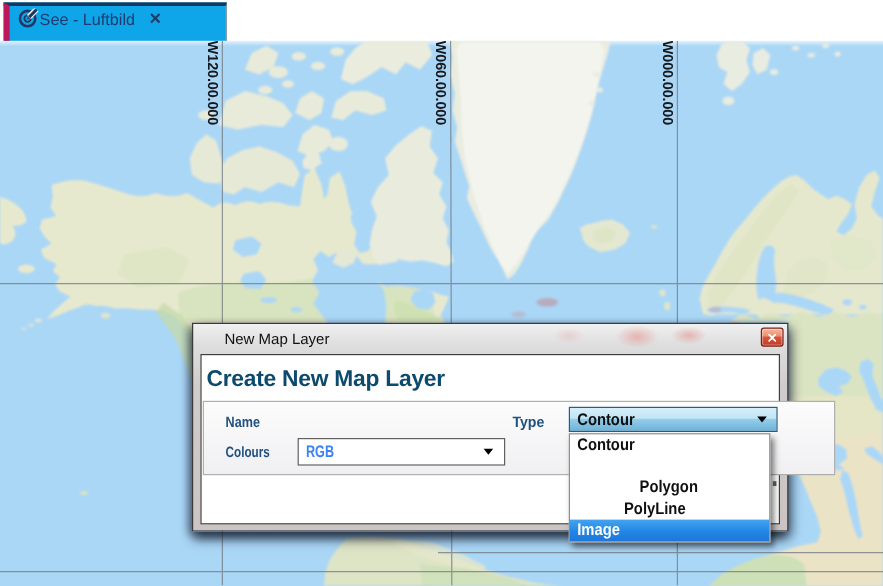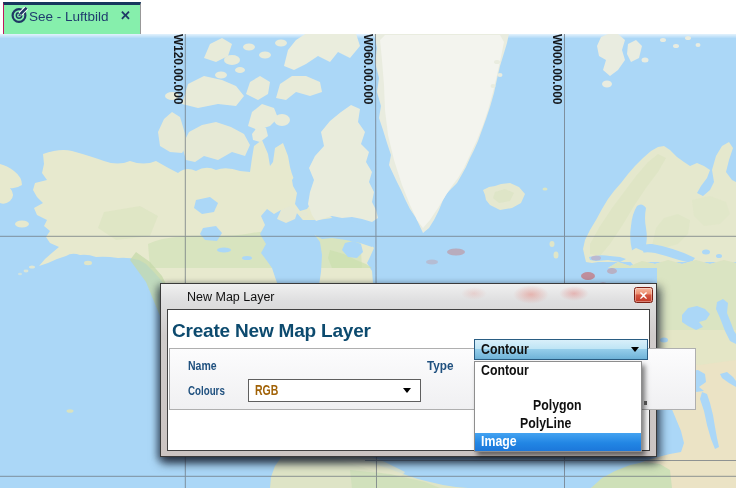--- a/index.html
+++ b/index.html
@@ -2,47 +2,47 @@
 <html><head>
 <meta charset="utf-8">
 <style>
   html,body{margin:0;padding:0;background:#fff;}
   body{width:736px;height:488px;overflow:hidden;font-family:"Liberation Sans",sans-serif;}
   #stage{position:relative;width:736px;height:488px;overflow:hidden;}
   #map{position:absolute;left:0;top:0;}
 
   
   #tabbar{position:absolute;left:0;top:0;width:736px;height:34px;background:#fff;}
-  #tab{position:absolute;left:3px;top:2px;width:136px;height:29px;background:#86efac;
-       border-top:3px solid #17375E;border-left:1px solid #be185d;border-right:1px solid #989898;}
+  #tab{position:absolute;left:3px;top:2px;width:136px;height:29px;background:#0ea5e9;
+       border-top:3px solid #17375E;border-left:5px solid #be185d;border-right:1px solid #989898;padding-left:44px;}
   #tabtxt{position:absolute;left:25px;top:3.5px;font-size:13.5px;color:#1F3C6E;letter-spacing:0px;}
   #tabx{position:absolute;left:116px;top:3px;font-size:13px;font-weight:bold;color:#1E3A66;}
 
   
   #dlg{position:absolute;left:160px;top:269px;width:495px;height:172px;
        background:linear-gradient(180deg,#F0F0F0 0%,#DEDEDF 10%,#D0CCCB 30%,#CBC4C2 100%);
        border:1px solid #3a3a3a;
-       box-shadow:0 6px 9px rgba(18,26,42,.72), 4px 4px 9px rgba(18,26,42,.45), -3px 2px 7px rgba(18,26,42,.32);margin-top:14px;}
+       box-shadow:0 6px 9px rgba(18,26,42,.72), 4px 4px 9px rgba(18,26,42,.45), -3px 2px 7px rgba(18,26,42,.32);}
   #dlgtitle{position:absolute;left:26px;top:6px;font-size:12.5px;color:#101010;}
   #dlgx{position:absolute;right:3px;top:3px;width:17px;height:14px;border-radius:2.5px;text-align:center;
         background:linear-gradient(180deg,#F6B79E 0%,#EE9071 42%,#D55742 50%,#C23A26 100%);
         border:1px solid #7E2013;box-shadow:inset 0 0 0 1px rgba(255,255,255,.35);
         color:#fff;font-size:9px;font-weight:bold;text-align:center;line-height:13px;}
   #dlgin{position:absolute;left:6px;top:25px;width:481px;height:140px;background:#fff;border:1px solid #404040;}
   #head{position:absolute;left:4px;top:10px;font-size:19px;font-weight:bold;color:#0c4a6e;letter-spacing:-0.2px;}
   #formband{position:absolute;left:1px;top:38px;width:477px;height:60px;border:1px solid #AFAFAF;
         background:linear-gradient(180deg,#FCFCFD 0%,#F0F0F2 100%);padding-left:48px;}
   .lbl{position:absolute;font-size:12.5px;font-weight:bold;color:#20517F;transform-origin:left center;}
   #lblname{left:18px;top:10px;transform:scaleX(.84);}
   #lblcol{left:18px;top:35px;transform:scaleX(.78);}
   #lbltype{left:257px;top:10px;transform:scaleX(.94);}
   #tbname{position:absolute;left:78px;top:3px;width:164px;height:21px;border:1px solid #9a9a9a;background:#fff;
         font-size:14px;font-weight:bold;color:#111;line-height:21px;padding-left:6px;}
   #cbrgb{position:absolute;left:78px;top:30px;width:165px;height:21px;border:1px solid #5f5f5f;background:#fff;
-        font-size:14px;font-weight:bold;color:#a16207;line-height:21px;padding-left:6px;}
+        font-size:14px;font-weight:bold;color:#3b82f6;line-height:21px;padding-left:6px;}
   #cbtype{position:absolute;width:166px;height:19px;border:1px solid #2A5D83;
         background:linear-gradient(180deg,#D8EFFA 0%,#BFE5F5 45%,#94CDEA 50%,#6FB3D8 100%);
         font-size:14px;font-weight:bold;color:#101010;line-height:19px;padding-left:6px;position:absolute;}
   .arr{position:absolute;width:0;height:0;border-left:4.5px solid transparent;border-right:4.5px solid transparent;border-top:5px solid #000;}
   
   #ddwrap{position:absolute;left:473.5px;top:360.5px;width:166px;height:89.5px;background:#fff;border:1px solid #8E8E8E;
         box-shadow:3px 4px 5px rgba(0,0,0,.5);}
   .dditem{position:absolute;left:0;width:166px;height:17.9px;font-size:14px;font-weight:bold;color:#101010;line-height:17.9px;padding-left:6px;box-sizing:border-box;}
   #ddimg{background:linear-gradient(180deg,#44A3F1 0%,#2286E4 55%,#1C77DA 100%);color:#fff;}
   #fragbtn{position:absolute;left:643.5px;top:400.5px;width:3px;height:4.5px;background:#4F4F4F;}

